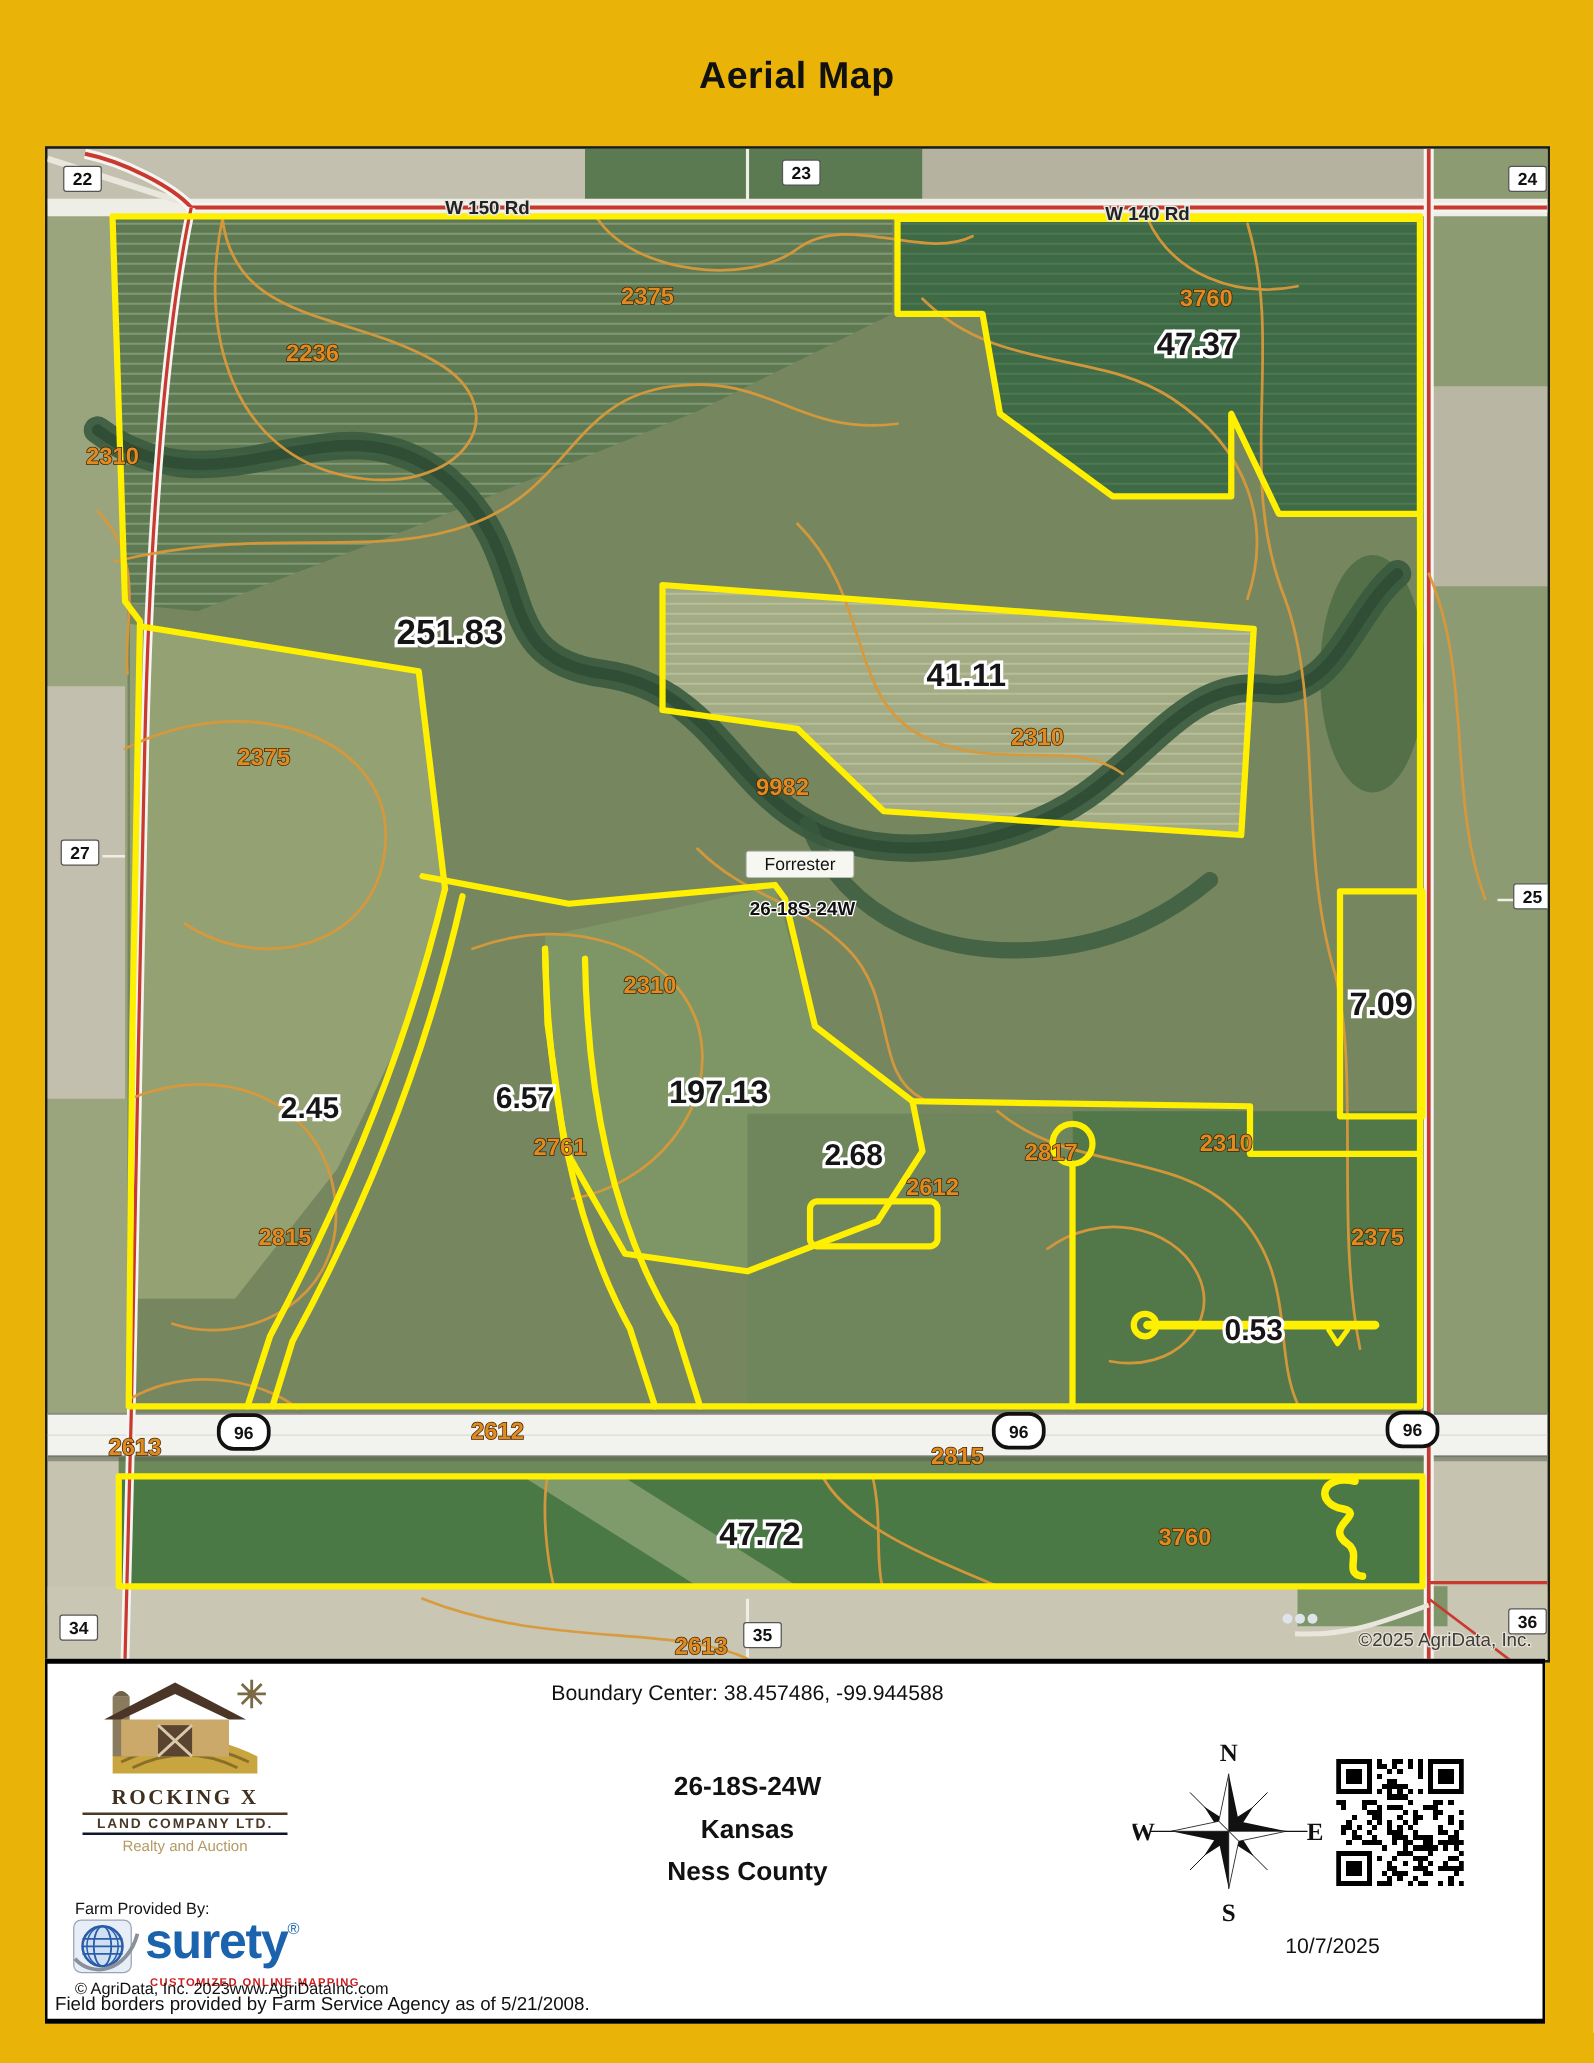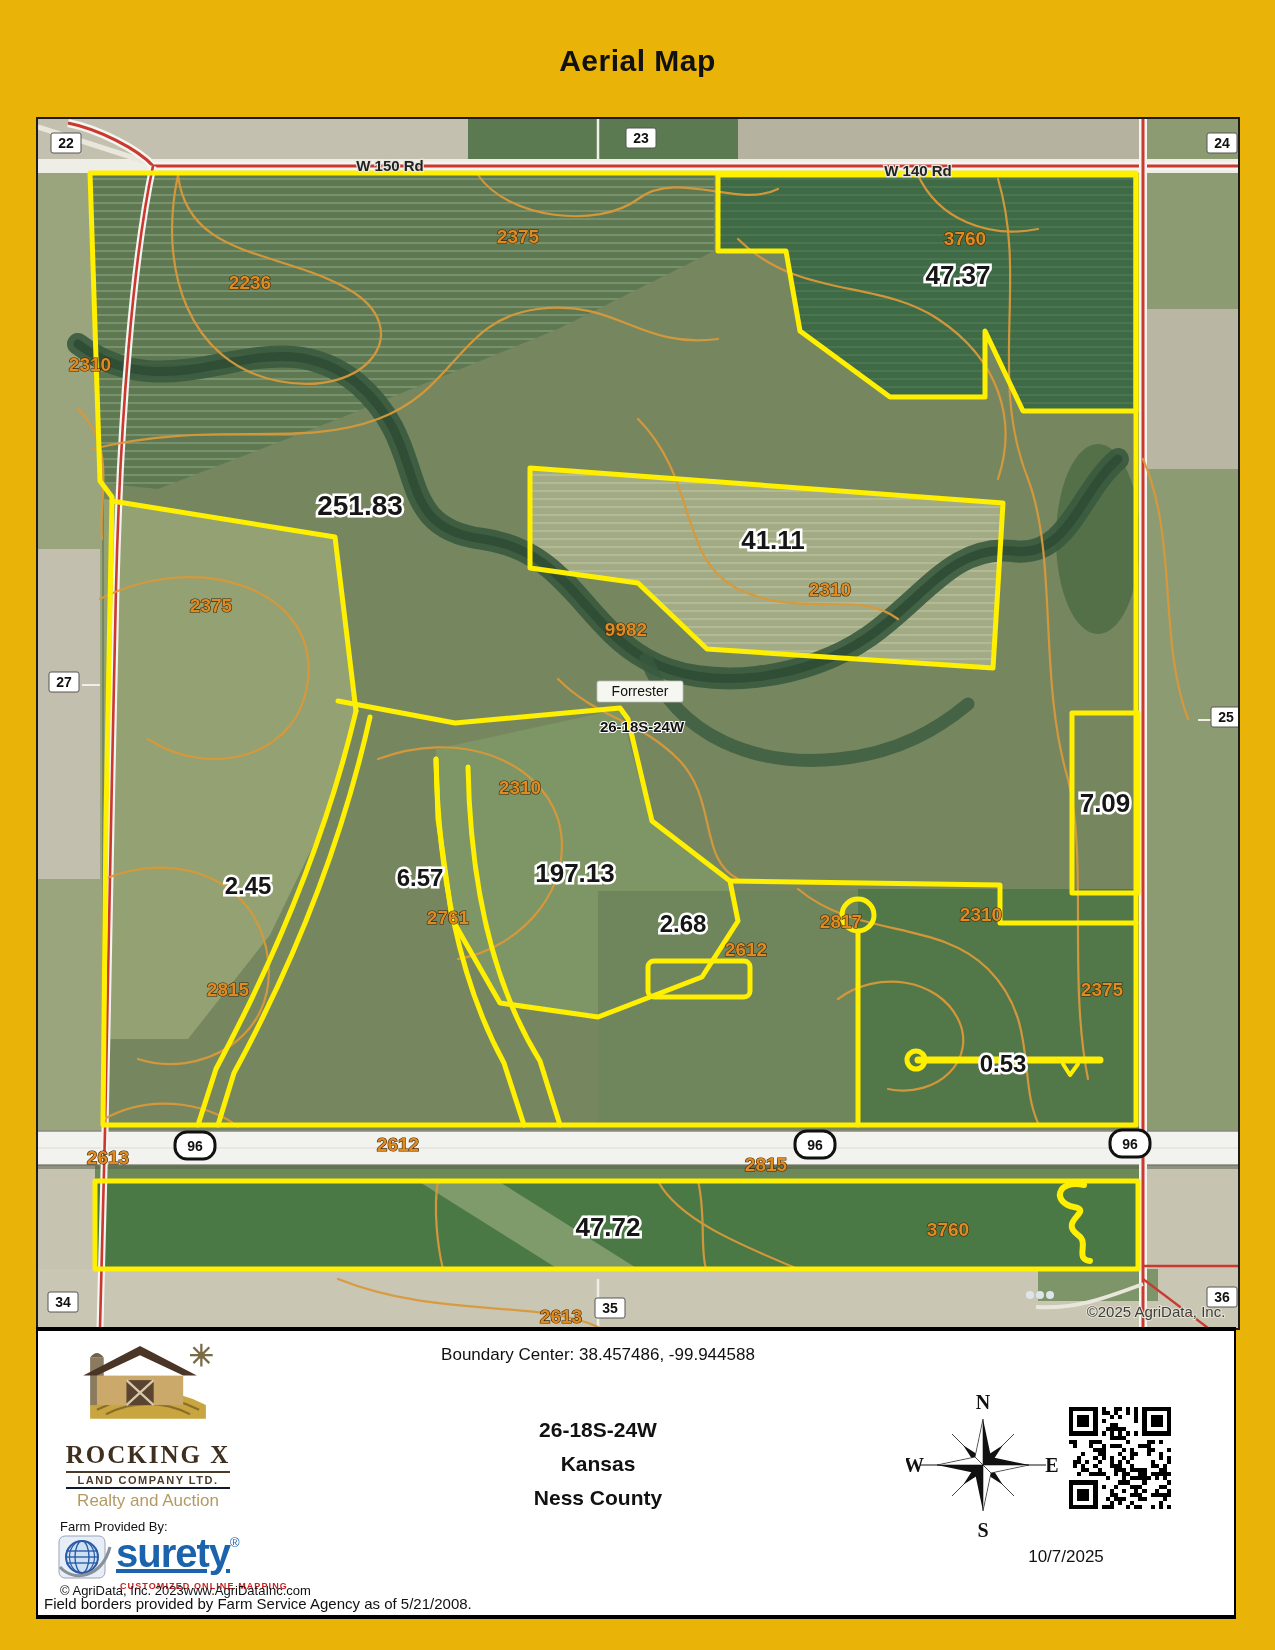--- a/index.html
+++ b/index.html
@@ -36,30 +36,30 @@
   .boundary-center{position:absolute;left:240px;top:14px;width:640px;text-align:center;
           font-size:17px;color:#111;}
   .legal-block{position:absolute;left:360px;top:82px;width:400px;text-align:center;
           font-size:21px;font-weight:bold;color:#111;line-height:34px;}
   .scale{position:absolute;left:812px;top:10px;width:386px;}
   .scale-labels{position:relative;height:20px;font-size:16px;color:#111;}
   .scale-labels .s0{position:absolute;left:28px;}
   .scale-labels .s1{position:absolute;left:54%;transform:translateX(-50%);}
   .scale-labels .s2{position:absolute;right:2px;}
   .rockingx{position:absolute;left:20px;top:6px;width:180px;text-align:center;color:#3f2f1f;}
-  .rockingx .rx-name{font-family:"Liberation Serif",serif;font-weight:bold;font-size:25px;
-          letter-spacing:2px;margin-top:16px;}
+  .rockingx .rx-name{font-family:"Liberation Serif",serif;font-weight:bold;font-size:17px;
+          letter-spacing:2px;margin-top:2px;}
   .rockingx .rx-sub{font-size:11px;font-weight:bold;letter-spacing:1.5px;color:#4a3a28;
           border-top:2px solid #4a3a28;border-bottom:2px solid #0f172a;padding:1px 0;margin:2px 8px;}
-  .rockingx .rx-tag{font-size:17px;color:#b49a62;margin-top:2px;text-align:center;}
+  .rockingx .rx-tag{font-size:12px;color:#b49a62;margin-top:2px;text-align:center;}
   .providedby{position:absolute;left:22px;top:188px;font-size:13px;color:#111;}
   .surety{position:absolute;left:20px;top:204px;width:330px;}
   .surety .s-row{display:flex;align-items:flex-start;}
   .surety .s-name{font-size:40px;font-weight:bold;color:#1b63ac;line-height:36px;
-          letter-spacing:-1px;margin-left:4px;text-decoration:underline;}
+          letter-spacing:-1px;margin-left:4px;}
   .surety .s-reg{font-size:13px;color:#1b63ac;vertical-align:top;}
   .surety .s-tag{font-size:9px;font-weight:bold;color:#cc2020;letter-spacing:1.1px;margin:0 0 0 62px;}
   .agridata{position:absolute;left:22px;top:252px;width:330px;font-size:13px;color:#111;
           display:flex;justify-content:flex-start;}
   .compass{position:absolute;left:868px;top:56px;}
   .compass text{font-family:"Liberation Serif",serif;font-weight:bold;font-size:20px;
           fill:#111;text-anchor:middle;}
   .qr{position:absolute;left:1031px;top:76px;width:102px;height:102px;}
   .date{position:absolute;left:938px;top:216px;width:180px;text-align:center;
           font-size:17px;color:#111;}

